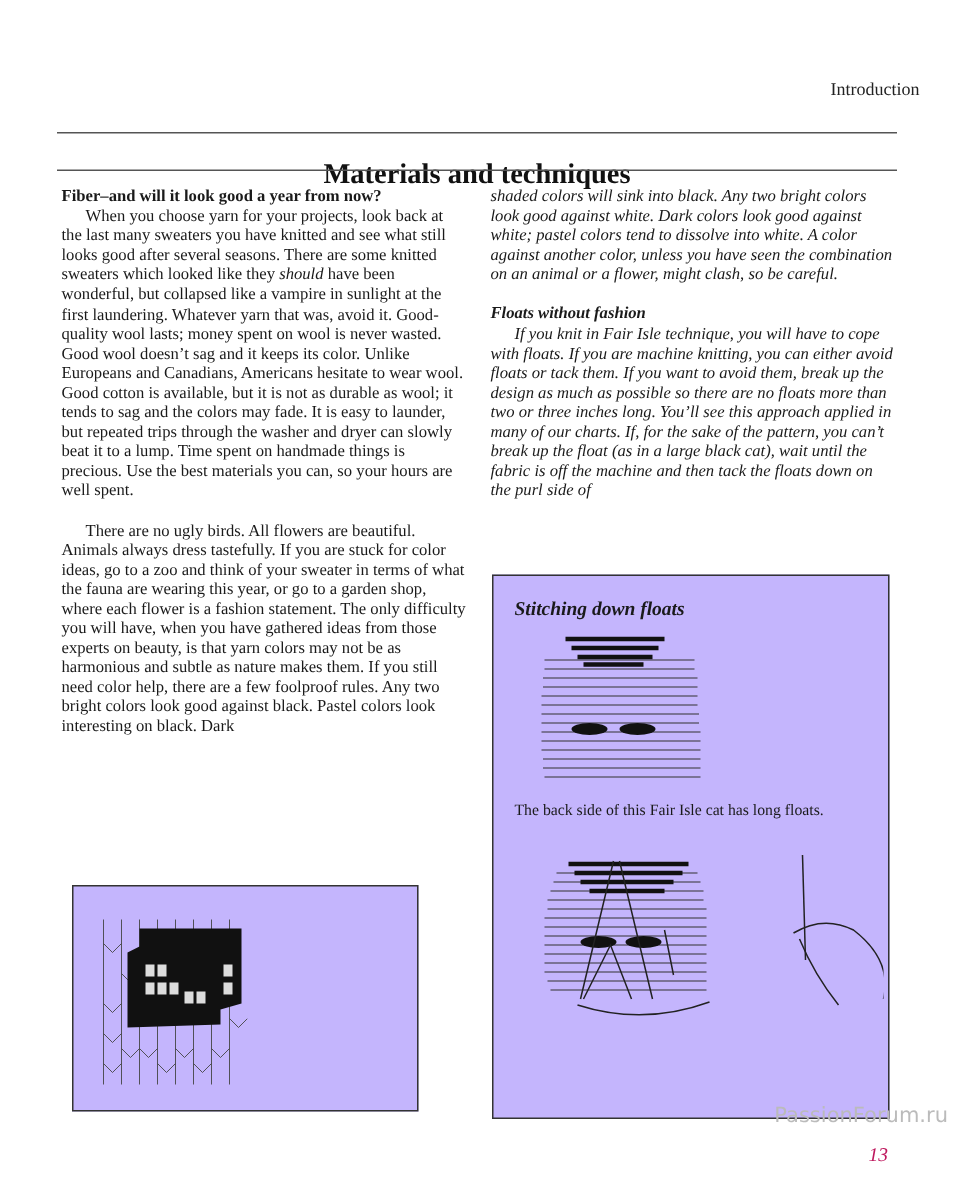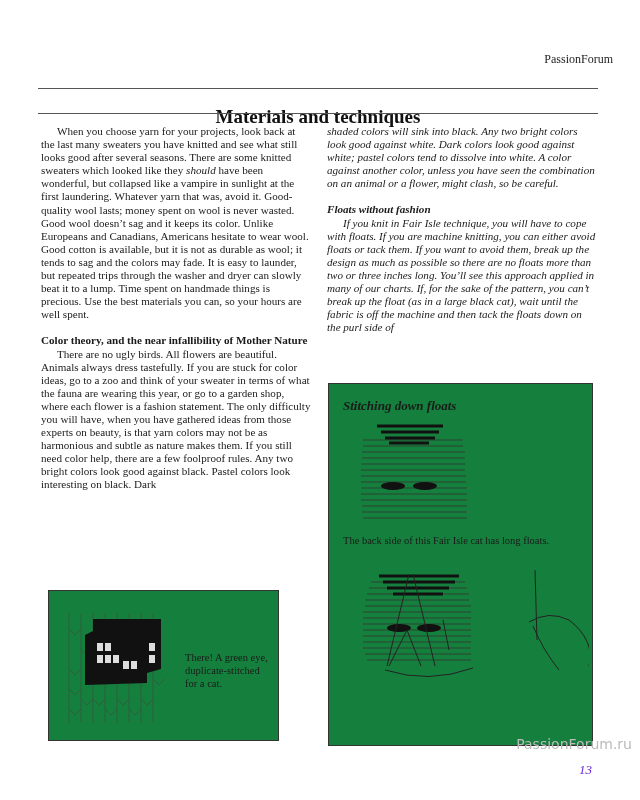--- a/index.html
+++ b/index.html
@@ -8,41 +8,41 @@
   .running-head { position:absolute; top:52px; right:27px; font-size:12px; color:#222; }
   .rule { position:absolute; left:38px; width:560px; height:1px; background:#555; }
   .section-title { position:absolute; top:94px; left:38px; width:560px; text-align:center; font-size:19px; font-weight:bold; color:#111;margin-top:12px; }
   .col { position:absolute; font-size:11.1px; line-height:13.1px; }
   .col-left { left:41px; top:125px; width:270px; }
   .col-right { left:327px; top:125px; width:270px;font-style:italic; }
   .col p { margin:0; text-align:left; }
   .col h3 { margin:0; font-size:11.1px; font-weight:bold; }
   .indent { text-indent:16px; }
   .gap { height:13px; }
-  .box { position:absolute; border:1px solid #333; background:#15803d; }
+  .box { position:absolute; border:1px solid #333; background:#c4b5fd; }
   .box-left { left:48px; top:590px; width:229px; height:149px; }
   .box-right { left:328px; top:383px; width:263px; height:361px; }
   .box-title { position:absolute; left:14px; top:14px; font-style:italic; font-weight:bold; font-size:13px; }
   .caption { position:absolute; font-size:10.5px; line-height:13px; }
-  .page-number { position:absolute; right:48px; top:762px; font-size:13px; font-style:italic; color:#6d28d9; }
+  .page-number { position:absolute; right:48px; top:762px; font-size:13px; font-style:italic; color:#be185d; }
   .watermark { position:absolute; right:8px; top:736px; font-family:"DejaVu Sans",sans-serif; font-size:14px; color:#bbb; }
 </style>
 </head>
 <body>
 
-<div class="running-head">PassionForum</div>
+<div class="running-head">Introduction</div>
 
 <div class="rule" style="top:88px"></div>
 <div class="section-title">Materials and techniques</div>
 <div class="rule" style="top:113px"></div>
 
 <div class="col col-left">
+  <h3>Fiber–and will it look good a year from now?</h3>
   <p class="indent"><span>When you choose yarn for your projects, look back at the last many sweaters you have knitted and see what still looks good after several seasons. There are some knitted sweaters which looked like they </span><em>should</em><span> have been wonderful, but collapsed like a vampire in sunlight at the first laundering. Whatever yarn that was, avoid it. Good-quality wool lasts; money spent on wool is never wasted. Good wool doesn’t sag and it keeps its color. Unlike Europeans and Canadians, Americans hesitate to wear wool. Good cotton is available, but it is not as durable as wool; it tends to sag and the colors may fade. It is easy to launder, but repeated trips through the washer and dryer can slowly beat it to a lump. Time spent on handmade things is precious. Use the best materials you can, so your hours are well spent.</span></p>
   <div class="gap"></div>
-  <h3>Color theory, and the near infallibility of Mother Nature</h3>
   <p class="indent">There are no ugly birds. All flowers are beautiful. Animals always dress tastefully. If you are stuck for color ideas, go to a zoo and think of your sweater in terms of what the fauna are wearing this year, or go to a garden shop, where each flower is a fashion statement. The only difficulty you will have, when you have gathered ideas from those experts on beauty, is that yarn colors may not be as harmonious and subtle as nature makes them. If you still need color help, there are a few foolproof rules. Any two bright colors look good against black. Pastel colors look interesting on black. Dark</p>
 </div>
 
 <div class="col col-right">
   <p>shaded colors will sink into black. Any two bright colors look good against white. Dark colors look good against white; pastel colors tend to dissolve into white. A color against another color, unless you have seen the combination on an animal or a flower, might clash, so be careful.</p>
   <div class="gap"></div>
   <h3>Floats without fashion</h3>
   <p class="indent">If you knit in Fair Isle technique, you will have to cope with floats. If you are machine knitting, you can either avoid floats or tack them. If you want to avoid them, break up the design as much as possible so there are no floats more than two or three inches long. You’ll see this approach applied in many of our charts. If, for the sake of the pattern, you can’t break up the float (as in a large black cat), wait until the fabric is off the machine and then tack the floats down on the purl side of</p>
 </div>
 
@@ -58,21 +58,20 @@
         <rect x="40" y="34" width="6" height="8"></rect>
       <rect x="32" y="46" width="6" height="8"></rect>
         <rect x="40" y="46" width="6" height="8"></rect>
         <rect x="48" y="46" width="6" height="8"></rect>
       <rect x="58" y="52" width="6" height="8"></rect>
         <rect x="66" y="52" width="6" height="8"></rect>
       <rect x="84" y="34" width="6" height="8"></rect>
         <rect x="84" y="46" width="6" height="8"></rect>
     </g>
   </svg>
-  <div class="caption" style="left:136px;top:60px;width:86px">There! A green eye, duplicate-stitched for a cat.</div>
 </div>
 
 <div class="box box-right">
   <div class="box-title">Stitching down floats</div>
   <svg style="position:absolute;left:30px;top:38px" width="112" height="100">
     <g stroke="#333" stroke-width="0.8">
       <line x1="4" y1="18" x2="104" y2="18"></line>
         <line x1="4" y1="24" x2="104" y2="24"></line>
         <line x1="3" y1="30" x2="106" y2="30"></line>
       <line x1="3" y1="36" x2="106" y2="36"></line>

